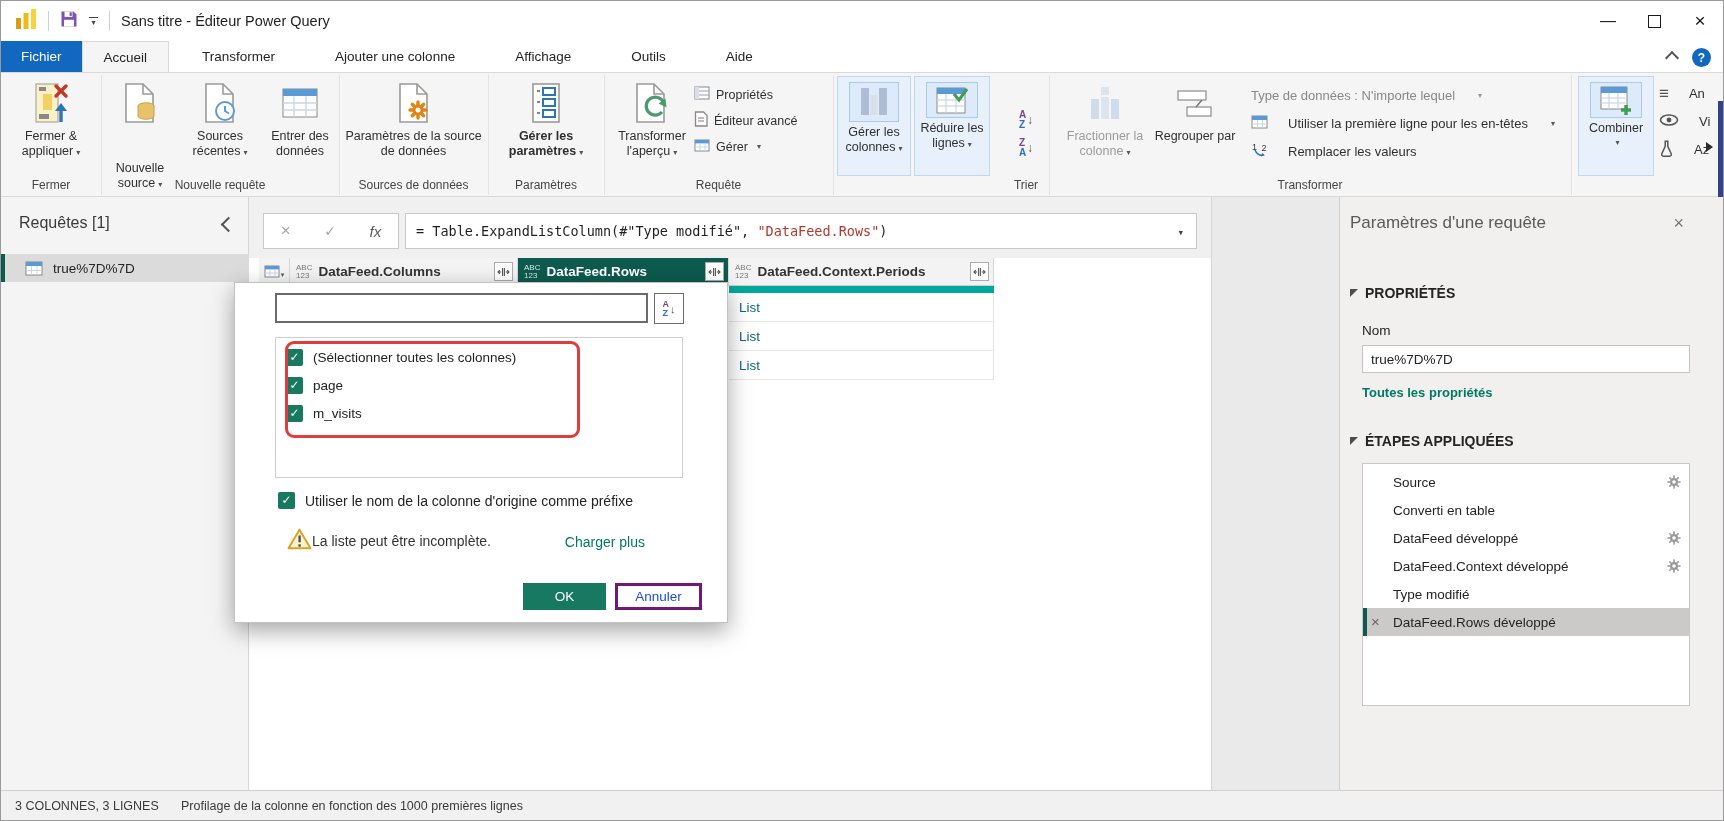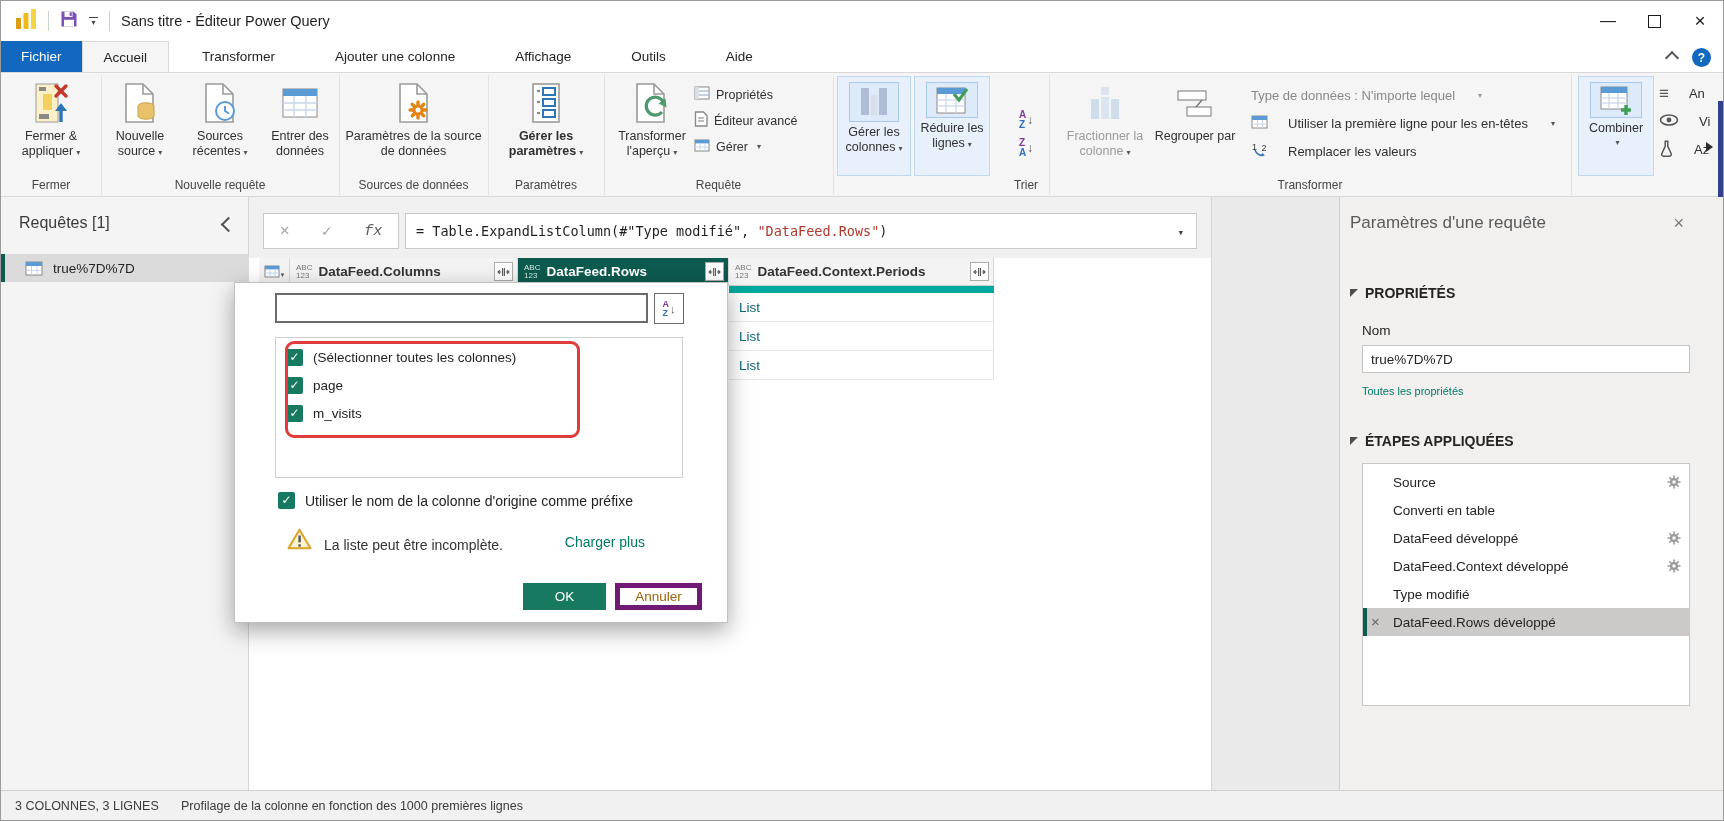--- a/index.html
+++ b/index.html
@@ -75,34 +75,34 @@
 
   
   .dialog{position:absolute;left:233px;top:281px;width:494px;height:341px;background:#fff;border:1px solid #c3c1bf;box-shadow:0 8px 22px rgba(0,0,0,.35);z-index:20;box-sizing:border-box;}
   .dsearch{position:absolute;left:40px;top:10px;width:373px;height:30px;border:2px solid #6b6b6b;box-sizing:border-box;font-size:13px;padding:0 6px;outline:none;}
   .dazbtn{position:absolute;left:419px;top:10px;width:30px;height:31px;border:1px solid #6b6b6b;background:#fff;display:flex;align-items:center;justify-content:center;box-sizing:border-box;}
   .dlist{position:absolute;left:40px;top:54px;width:408px;height:141px;border:1px solid #cfcfcf;box-sizing:border-box;padding-top:5px;}
   .ditem{display:flex;align-items:center;gap:10px;height:28px;padding-left:10px;font-size:13.5px;color:#222;}
   .cb{width:17px;height:17px;background:var(--teal);border-radius:2px;color:#fff;font-size:12px;line-height:17px;text-align:center;flex:0 0 17px;}
   .redbox{position:absolute;left:50px;top:58px;width:289px;height:91px;border:3px solid var(--annotation-red);border-radius:9px;pointer-events:none;z-index:5;}
   .dprefix{position:absolute;left:43px;top:209px;display:flex;align-items:center;gap:10px;font-size:14px;color:#222;}
-  .dwarn{position:absolute;left:52px;top:245px;display:flex;align-items:flex-end;gap:12px;font-size:14px;color:#333;}
+  .dwarn{position:absolute;left:52px;top:245px;display:flex;align-items:center;font-size:14px;color:#333;}
   .dload{position:absolute;right:82px;top:251px;font-size:14px;color:var(--link-teal);}
   .dok{position:absolute;left:288px;top:300px;width:83px;height:27px;background:var(--teal);color:#fff;border:none;font-size:13.5px;font-family:inherit;}
-  .dcancel{position:absolute;left:380px;top:300px;width:87px;height:27px;background:#fff;color:#a16207;border:5px solid #701a75;font-size:13.5px;font-family:inherit;box-sizing:border-box;}
+  .dcancel{position:absolute;left:380px;top:300px;width:87px;height:27px;background:#fff;color:#1d4ed8;border:3px solid #701a75;font-size:13.5px;font-family:inherit;box-sizing:border-box;}
 
   
   .settings{position:absolute;left:1338px;top:196px;width:386px;height:593px;background:#f1f0ef;border-left:1px solid #d0d0d0;border-right:1px solid #d0d0d0;box-sizing:border-box;}
   .stitle{position:absolute;left:10px;top:16px;font-size:17px;color:#5a5a5a;}
   .sclose{position:absolute;right:40px;top:16px;font-size:18px;color:#777;}
   .shead{position:absolute;left:10px;font-size:14px;font-weight:bold;color:#252423;display:flex;align-items:center;gap:7px;}
   .tri{width:0;height:0;border-top:8px solid #4d4d4d;border-right:8px solid transparent;}
   .slabel{position:absolute;left:22px;top:126px;font-size:13.5px;color:#252423;}
   .sinput{position:absolute;left:22px;top:148px;width:328px;height:28px;border:1px solid #c6c4c2;background:#fff;font-size:13.5px;padding:0 8px;box-sizing:border-box;font-family:inherit;color:#252423;outline:none;}
-  .slink{position:absolute;left:22px;top:188px;font-size:11px;color:var(--link-teal);}
+  .slink{position:absolute;left:22px;top:188px;font-size:13px;color:var(--link-teal);font-weight:bold;}
   .stepbox{position:absolute;left:22px;top:266px;width:328px;height:243px;background:#fff;border:1px solid #c9c7c5;box-sizing:border-box;padding-top:4px;}
   .step{position:relative;height:28px;display:flex;align-items:center;padding-left:30px;font-size:13.5px;color:#252423;}
   .step.selstep{background:#cbcac9;}
   .stepbar{position:absolute;left:0;top:0;width:4px;height:28px;background:var(--teal-dark);}
   .stepx{position:absolute;left:8px;font-size:15px;color:#666;line-height:28px;}
   .gear{position:absolute;right:8px;top:7px;}
 
   
   .statusbar{position:absolute;left:0;top:789px;width:100%;height:31px;background:#f1f1f1;border-top:1px solid #cfcfcf;box-sizing:border-box;font-size:12.5px;color:#3a3a3a;}
   .navy{position:absolute;left:1717px;top:100px;width:6px;height:272px;background:#32418c;}
@@ -176,21 +176,21 @@
               </svg>
           </span>
           <span class="bcap"><span>Fermer &amp; appliquer</span><span class="dd">▾</span></span>
         </div>
       </div>
       <div class="glabel">Fermer</div>
     </div>
 
     <div class="rg" style="left:100px;width:238px;">
       <div class="gbtns">
-        <div class="bb" style="width:78px;">
+        <div class="bb" style="width:78px;gap:32px;">
           <span class="bicon">
             <svg width="34" height="42" viewBox="0 0 34 42">
                 <path d="M3 2 h17 l10 10 v28 h-27 z" fill="#fff" stroke="#9a9a98" stroke-width="1.6"></path>
                 <path d="M20 2 v10 h10" fill="none" stroke="#9a9a98" stroke-width="1.6"></path>
                 <ellipse cx="23" cy="24" rx="8" ry="3.2" fill="#e8c26a" stroke="#c9a24a"></ellipse>
                 <path d="M15 24 v10 a8 3.2 0 0 0 16 0 v-10" fill="#e8c26a" stroke="#c9a24a"></path>
               </svg>
           </span>
           <span class="bcap"><span>Nouvelle source</span><span class="dd">▾</span></span>
         </div>
@@ -506,21 +506,21 @@
       </span>
       <span class="qname">true%7D%7D</span>
     </div>
   </div>
 
   <div class="center">
     <div class="fstrip"></div>
     <div class="fxbox">
       <span style="font-size:17px;color:#a8a6a4;">×</span>
       <span style="font-size:14px;color:#a8a6a4;">✓</span>
-      <span style="font-family:Liberation Mono, monospace;font-style:italic;font-size:15px;color:#5f5d5b;">fx</span>
+      <span style="font-family:Liberation Sans, sans-serif;font-style:italic;font-size:15px;color:#5f5d5b;">fx</span>
     </div>
     <div class="fxinput">
       <span><span>= Table.ExpandListColumn(#"Type modifié", </span><span class="fstr">"DataFeed.Rows"</span><span>)</span></span>
       <span class="fchev">▾</span>
     </div>
 
     <div class="th" style="left:10px;width:31px;justify-content:center;">
       <svg width="16" height="13" viewBox="0 0 16 13">
           <rect x="1" y="1" width="14" height="11" fill="#fff" stroke="#8a8886"></rect>
           <rect x="1" y="1" width="14" height="3.4" fill="#5b9bd5"></rect>

